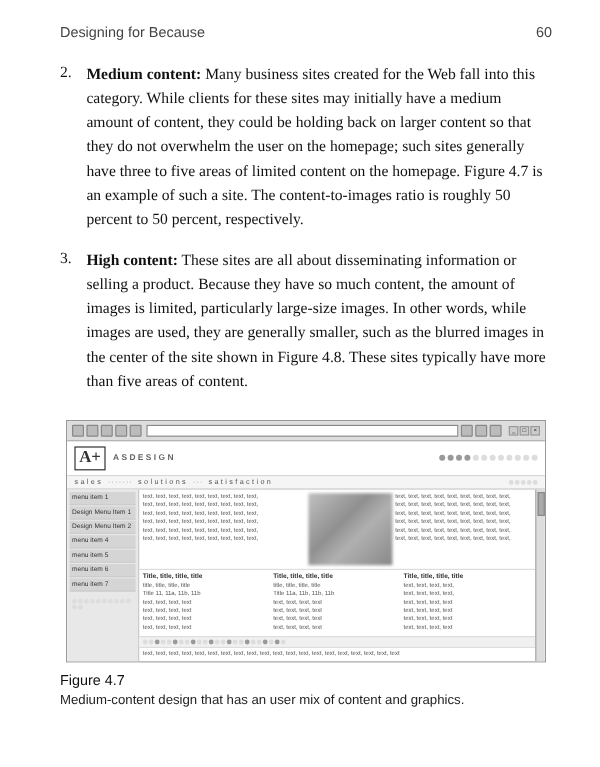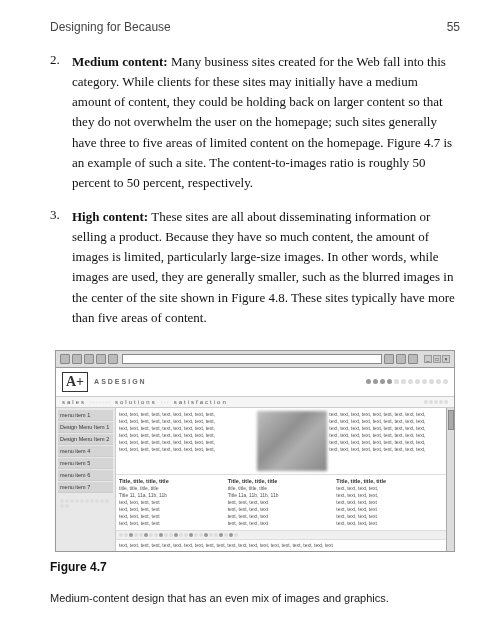--- a/index.html
+++ b/index.html
@@ -192,23 +192,23 @@
     .dot-light { background: #ddd; }
     .dot-dark { background: #999; }
 
     .figure-caption {
       margin-top: 8px;
       font-size: 12px;
       font-family: Arial, sans-serif;
     }
 
     .figure-caption-title {
-      font-weight: bold;
+      font-weight: normal;
       display: block;
-      margin-bottom: 17px;
+      margin-bottom: 2px;
     }
 
     .figure-caption-desc {
       font-size: 11px;
       color: #222;
     }
 
     .scrollbar-right {
       width: 8px;
       background: #ddd;
@@ -235,21 +235,21 @@
       align-items: center;
       justify-content: center;
       cursor: pointer;
     }
   </style>
 </head>
 <body>
 
 <div class="page-header">
   <span>Designing for Because</span>
-  <span>55</span>
+  <span>60</span>
 </div>
 
 <div class="list-item">
   <span class="list-number">2.</span>
   <div class="list-content">
     <strong>Medium content:</strong><span> Many business sites created for the Web fall into this category. While clients for these sites may initially have a medium amount of content, they could be holding back on larger content so that they do not overwhelm the user on the homepage; such sites generally have three to five areas of limited content on the homepage. Figure 4.7 is an example of such a site. The content-to-images ratio is roughly 50 percent to 50 percent, respectively.</span>
   </div>
 </div>
 
 <div class="list-item">
@@ -447,15 +447,15 @@
         <div class="scrollbar-right">
           <div class="scrollbar-thumb"></div>
         </div>
       </div>
 
     </div>
   </div>
 
   <div class="figure-caption">
     <span class="figure-caption-title">Figure 4.7</span>
-    <span class="figure-caption-desc">Medium-content design that has an even mix of images and graphics.</span>
+    <span class="figure-caption-desc">Medium-content design that has an user mix of content and graphics.</span>
   </div>
 </div>
 
 </body></html>

